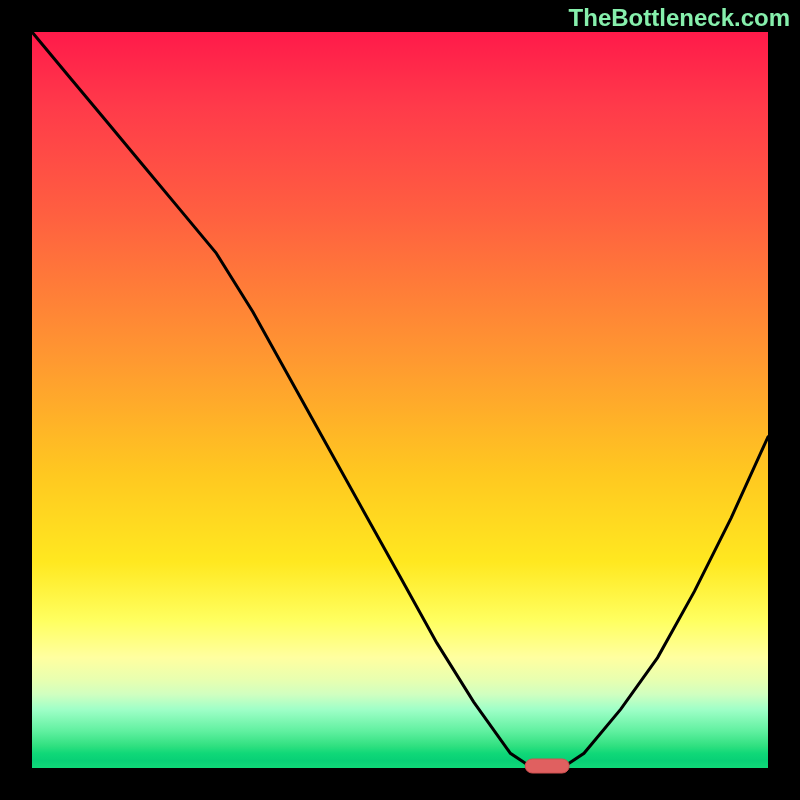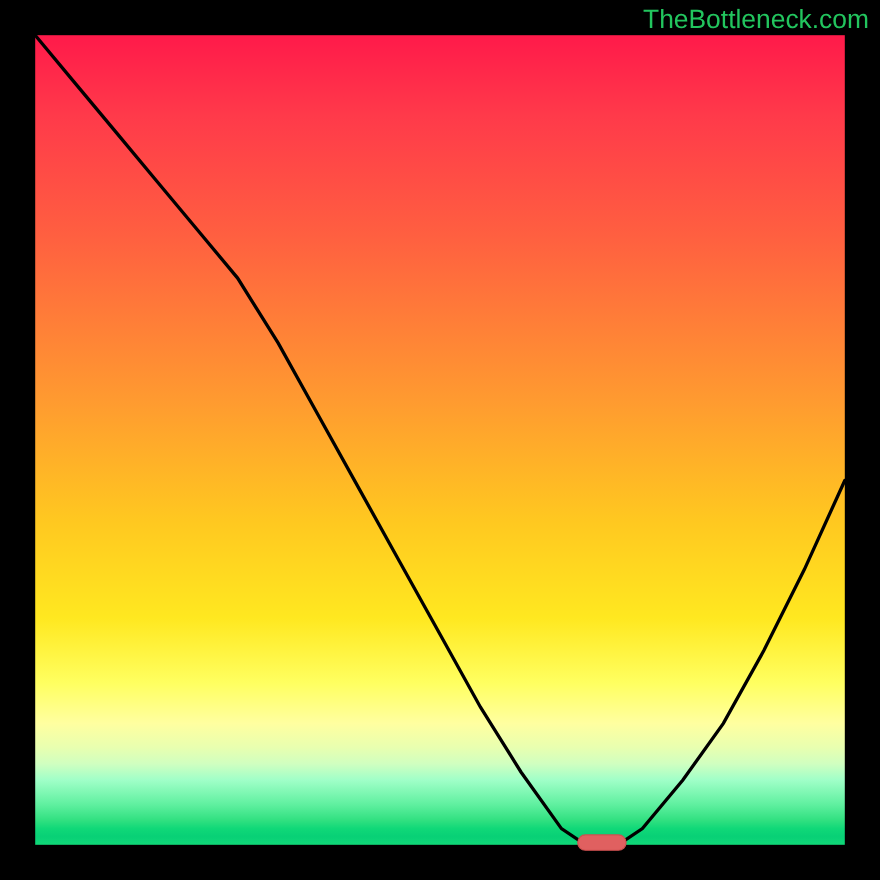--- a/index.html
+++ b/index.html
@@ -8,23 +8,23 @@
     width: 800px;
     height: 800px;
     background: #000;
     font-family: Arial, Helvetica, sans-serif;
     position: relative;
   }
   .watermark {
     position: absolute;
     top: 4px;
     right: 10px;
-    color: #22c55e;
+    color: #86efac;
     font-size: 24px;
-    font-weight: 400;
+    font-weight: 700;
     z-index: 10;
   }
   .plot-area {
     position: absolute;
     left: 32px;
     top: 32px;
     width: 736px;
     height: 736px;
     background: linear-gradient(to bottom,
       #ff1a4a 0%,

